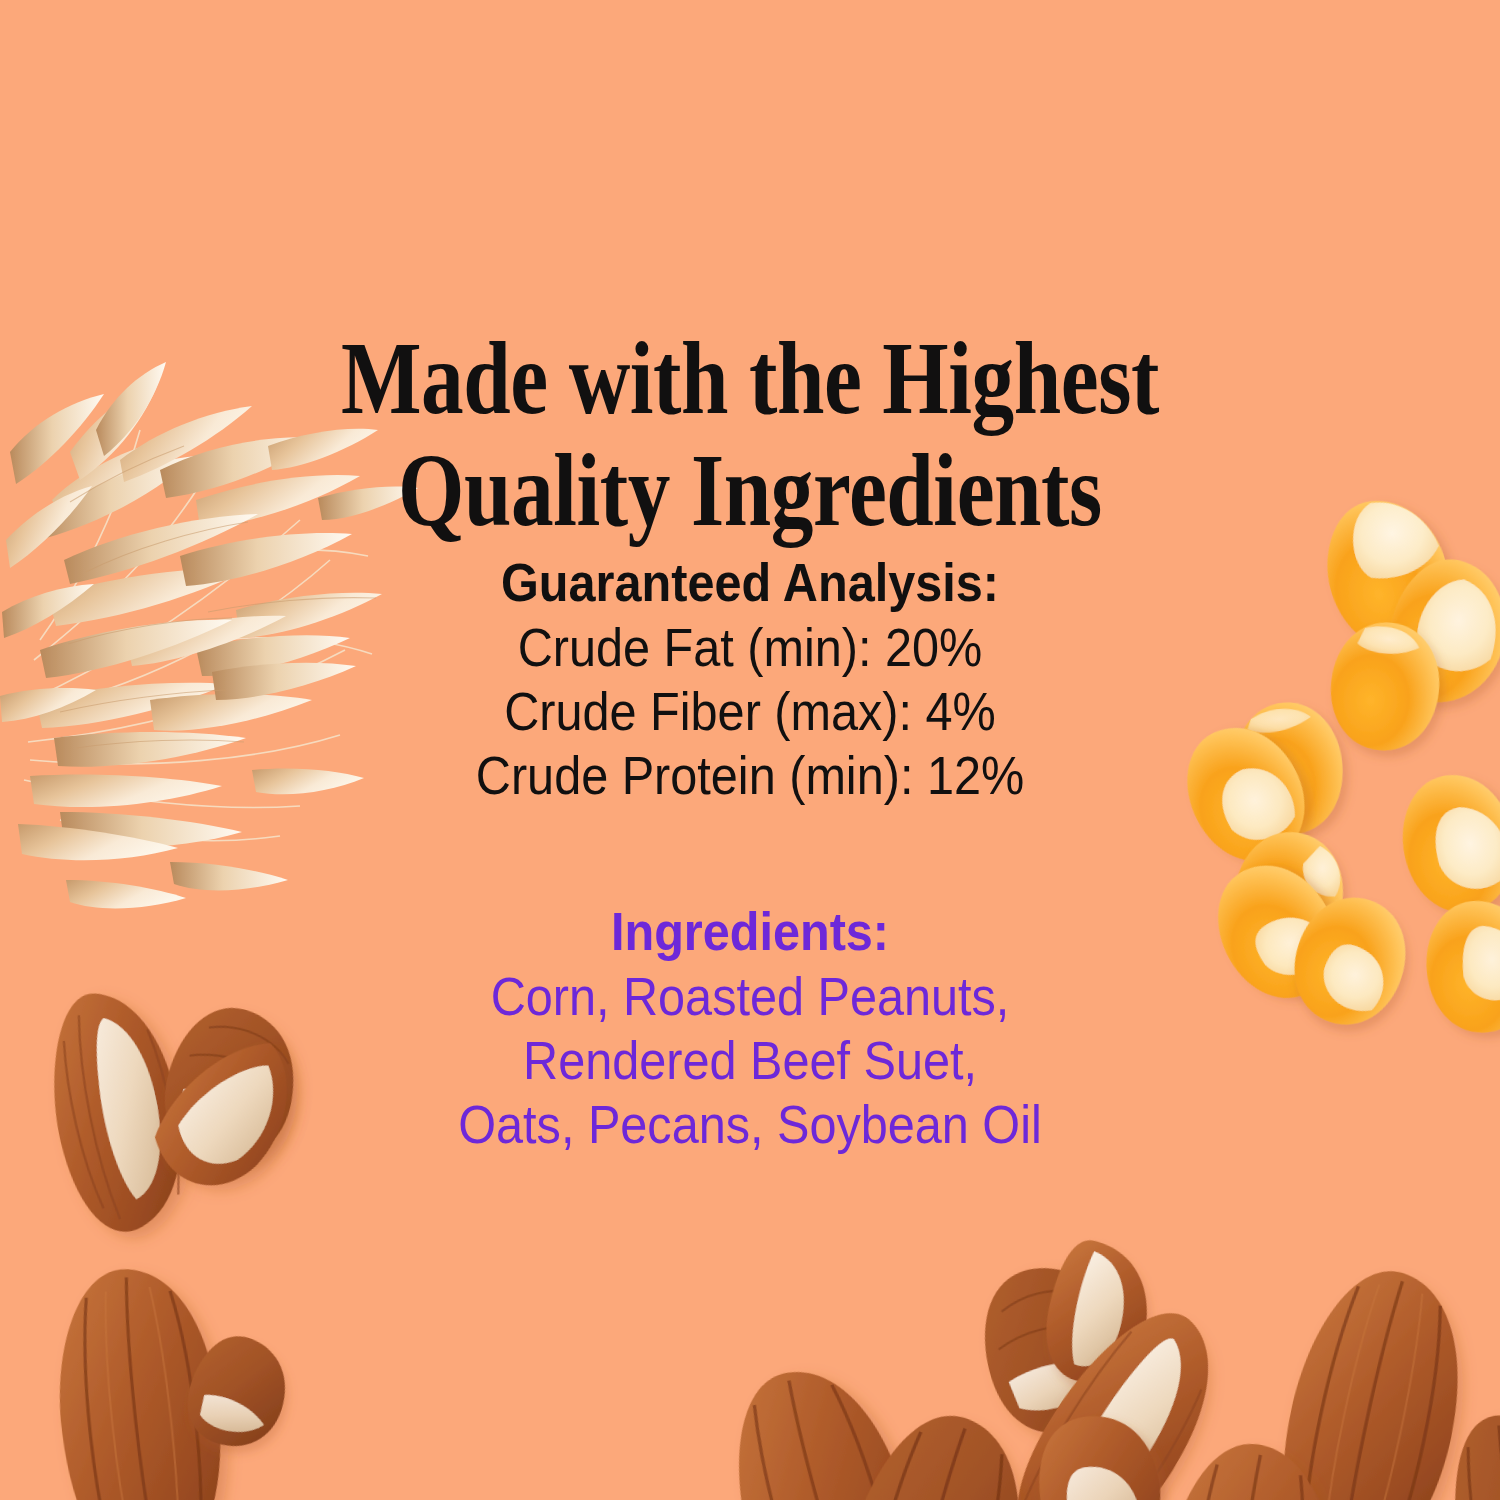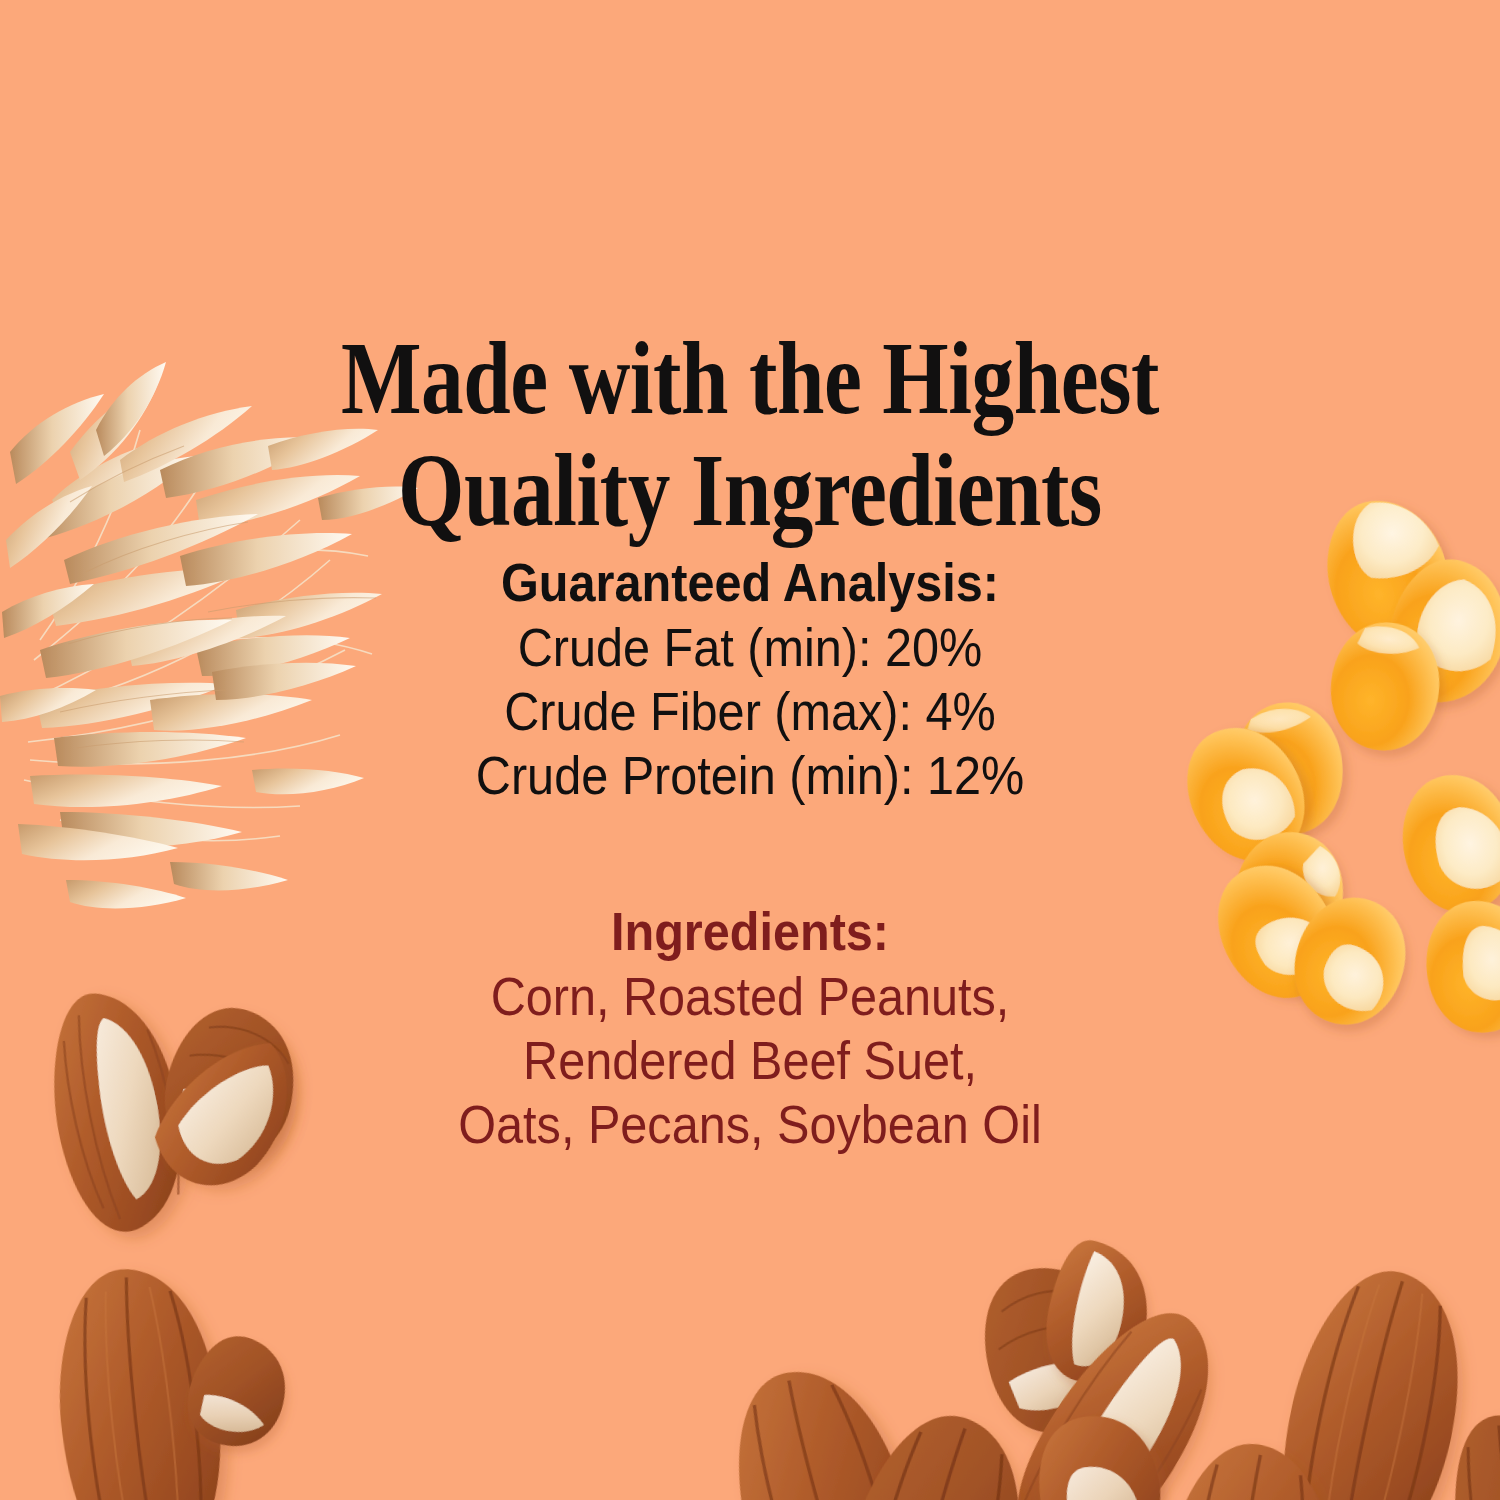--- a/index.html
+++ b/index.html
@@ -392,21 +392,21 @@
       <span class="hl-line">Quality Ingredients</span>
     </h1>
 
     <section class="panel" id="analysis-panel" style="color: rgb(17, 16, 16);">
       <span class="panel-title">Guaranteed Analysis:</span>
       <span class="panel-line">Crude Fat (min): 20%</span>
       <span class="panel-line">Crude Fiber (max): 4%</span>
       <span class="panel-line">Crude Protein (min): 12%</span>
     </section>
 
-    <section class="panel" id="ingredients-panel" style="color: #7f1d1d;">
+    <section class="panel" id="ingredients-panel" style="color: #6d28d9;">
       <span class="panel-title">Ingredients:</span>
       <span class="panel-line">Corn, Roasted Peanuts,</span>
       <span class="panel-line">Rendered Beef Suet,</span>
       <span class="panel-line">Oats, Pecans, Soybean Oil</span>
     </section>
 
   </div>
 </div>
 
 </body></html>

